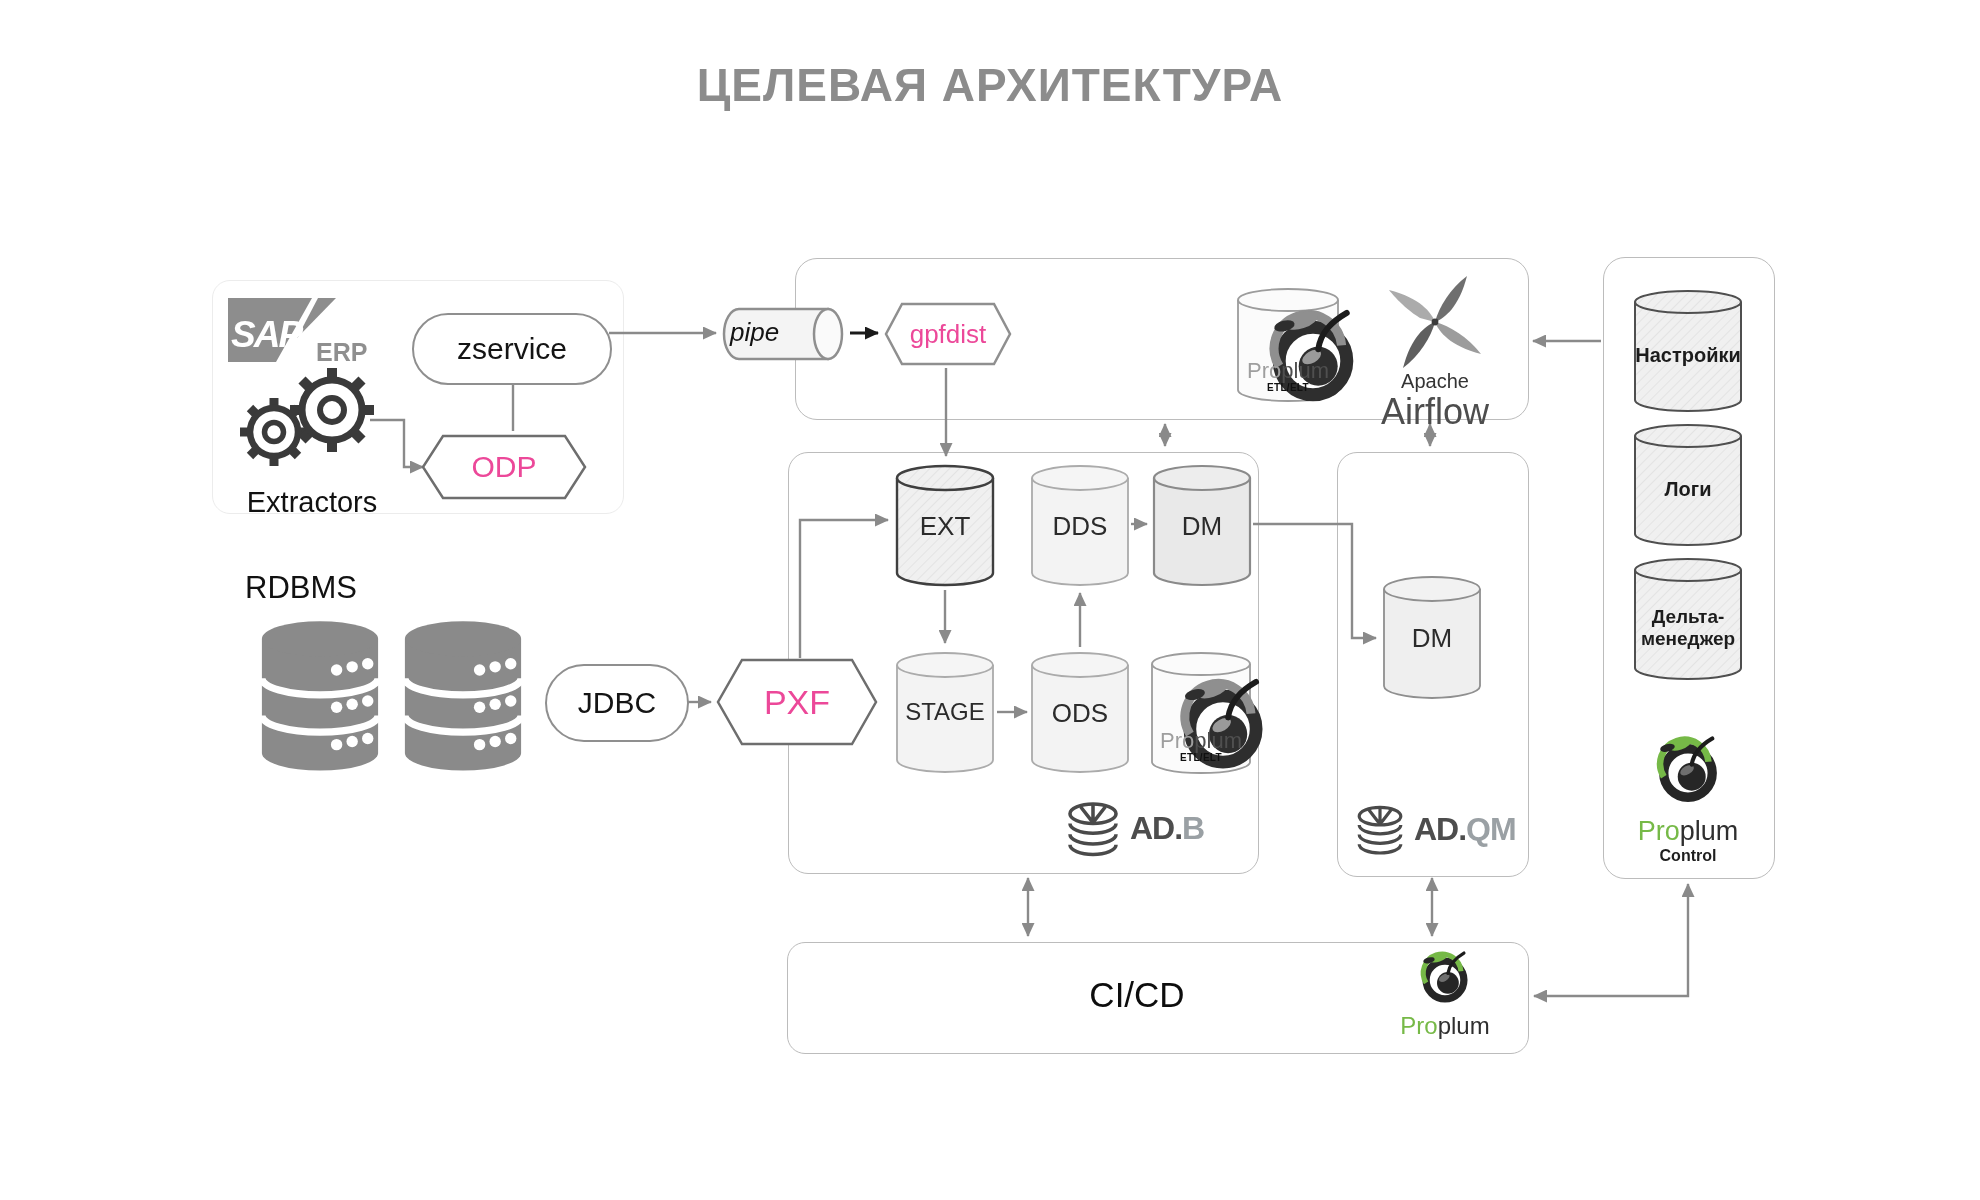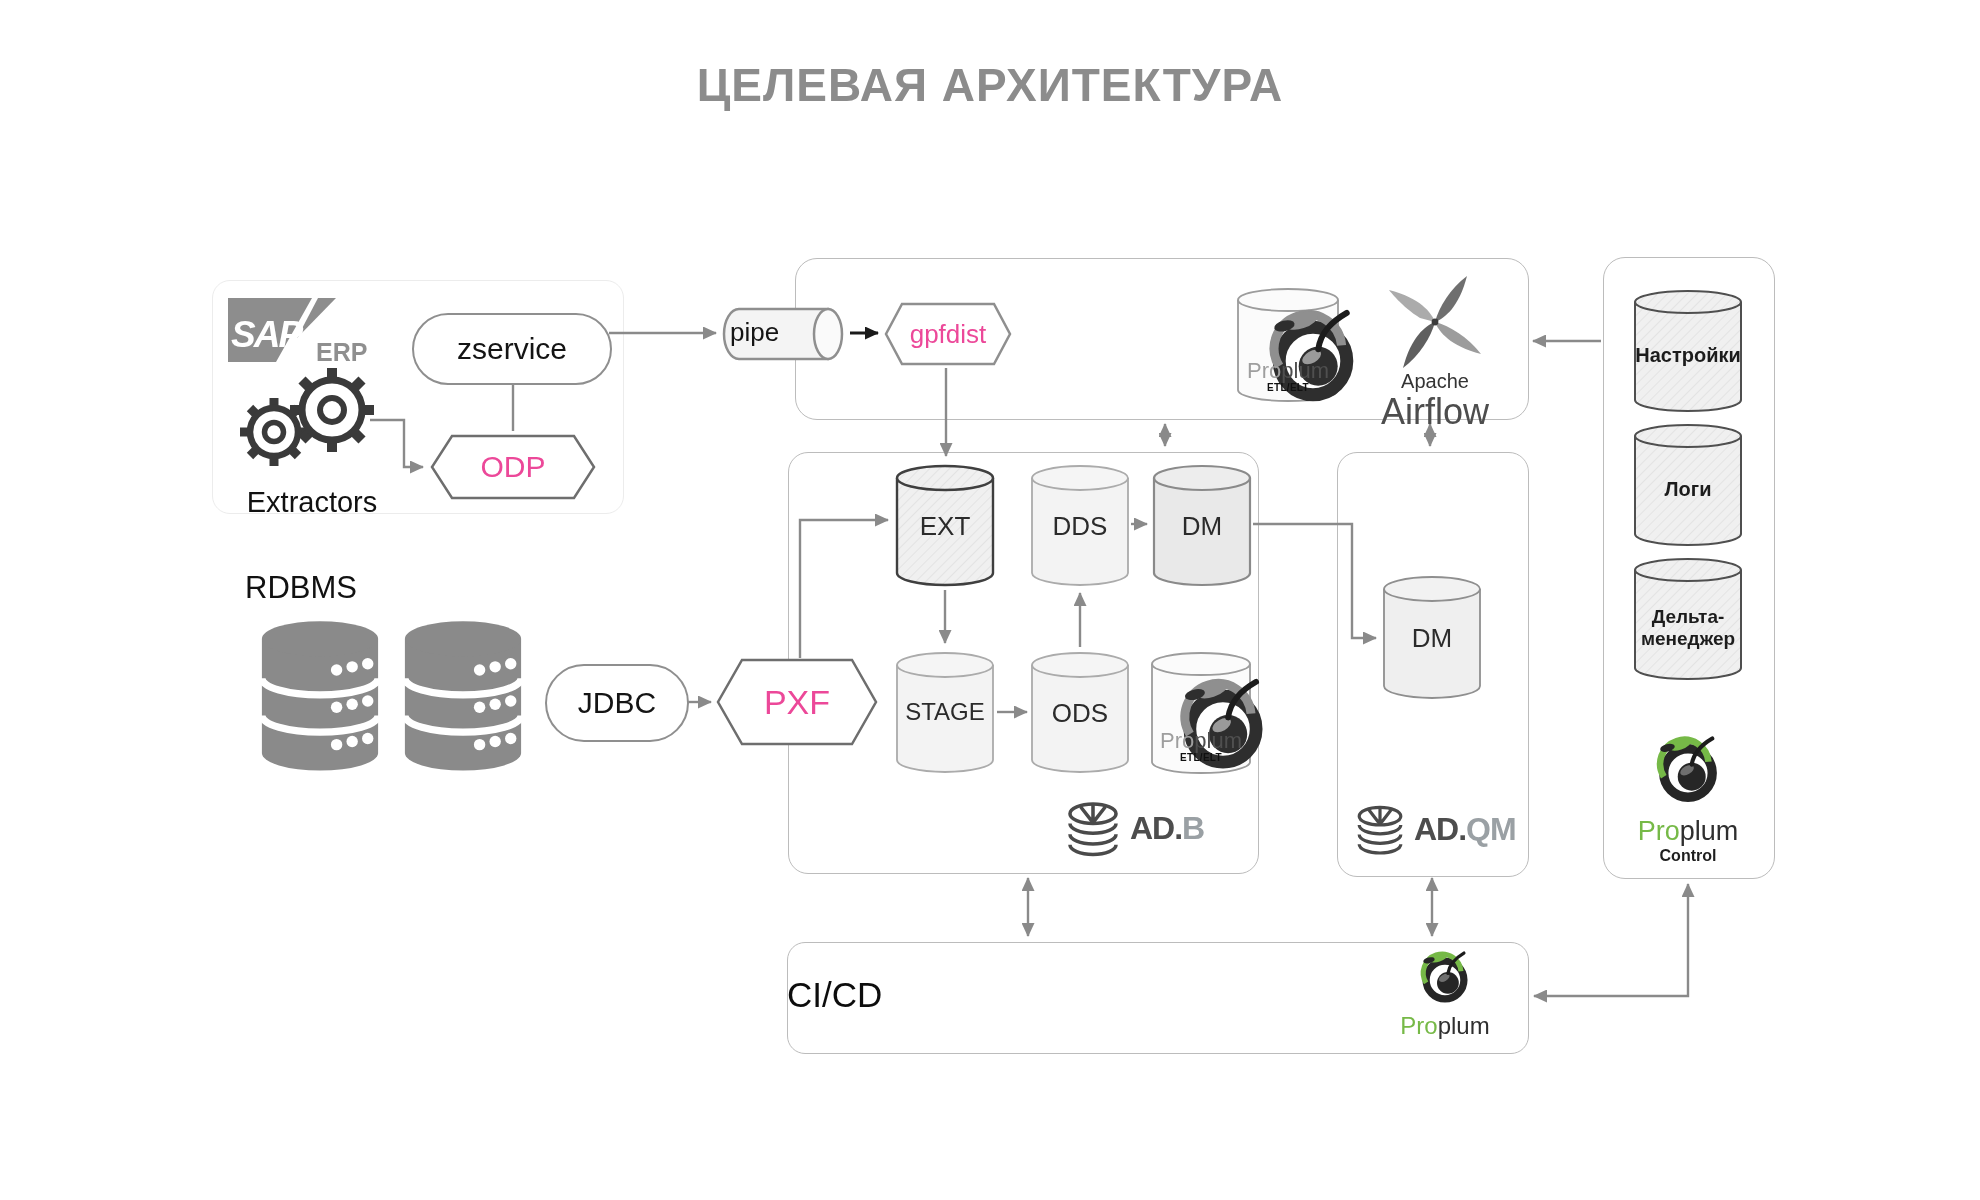--- a/index.html
+++ b/index.html
@@ -125,21 +125,21 @@
           <line x1="-21" y1="21" x2="-30" y2="30"></line>
             <line x1="21" y1="-21" x2="30" y2="-30"></line>
         </g>
         <circle r="30" fill="#fff" stroke-width="7"></circle>
         <circle r="12" fill="#fff" stroke-width="6"></circle>
       </g>
     </svg>
   </div>
   <div class="node plain-label" style="left:212px;top:486px;width:200px;text-align:center;font-size:29px;">Extractors</div>
 
-  <div class="node hex" style="left:430px;top:434px;width:166px;height:66px;">
+  <div class="node hex" style="left:421px;top:434px;width:166px;height:66px;">
     <svg viewBox="0 0 166 66">
         <polygon points="22,2 144,2 164,33 144,64 22,64 2,33" fill="#fff" stroke="#6e6e6e" stroke-width="2.5"></polygon>
       </svg>
     <span class="lbl" style="font-size:30px;">ODP</span>
   </div>
 
   <div class="node plain-label" style="left:245px;top:570px;font-size:31px;">RDBMS</div>
   <div class="node" style="left:255px;top:616px;width:130px;height:166px;">
     <svg width="130" height="166" viewBox="0 0 120 160">
       <path d="M4 22 V132 a56 17 0 0 0 112 0 V22" fill="#8a8a8a"></path>
@@ -187,21 +187,21 @@
         <polygon points="26,2 136,2 160,44 136,86 26,86 2,44" fill="#fff" stroke="#6e6e6e" stroke-width="2.5"></polygon>
       </svg>
     <span class="lbl" style="font-size:34px;">PXF</span>
   </div>
 
   <div class="node" style="left:722px;top:307px;width:126px;height:54px;">
     <svg width="126" height="54" viewBox="0 0 126 54">
       <path d="M17 2 H106 V52 H17 A15 25 0 0 1 17 2 Z" fill="#f4f4f4" stroke="#8f8f8f" stroke-width="2.5"></path>
       <ellipse cx="106" cy="27" rx="14" ry="25" fill="#fafafa" stroke="#8f8f8f" stroke-width="2.5"></ellipse>
     </svg>
-    <div class="abs" style="left:8px;top:10px;font-size:26px;color:#141414;">pipe</div>
+    <div class="abs" style="left:8px;top:10px;font-size:26px;color:#141414;font-style:italic;">pipe</div>
   </div>
 
   <div class="node hex" style="left:884px;top:302px;width:128px;height:64px;">
     <svg viewBox="0 0 128 64">
         <polygon points="18,2 110,2 126,32 110,62 18,62 2,32" fill="#fff" stroke="#8f8f8f" stroke-width="2.5"></polygon>
       </svg>
     <span class="lbl" style="font-size:26px;">gpfdist</span>
   </div>
 
   <div class="node cyl" style="left:1236px;top:286px;width:104px;height:118px;">
@@ -362,21 +362,21 @@
       <path d="M4 -9 C 6 -22 14 -30 26 -37" fill="none" stroke="#1c1c1c" stroke-width="4.5" stroke-linecap="round"></path>
       <ellipse cx="-9" cy="-31" rx="13" ry="6" fill="#76b947" transform="rotate(-18 -9 -31)"></ellipse>
       <ellipse cx="-22" cy="-27" rx="8" ry="4" fill="#262626" transform="rotate(-14 -22 -27)"></ellipse>
     </svg>
     <div class="proplum-word green" style="font-size:27px;margin-top:2px;">
       <span class="pro">Pro</span><span class="plum">plum</span>
     </div>
     <div style="text-align:center;font-size:16px;font-weight:700;color:#1f1f1f;">Control</div>
   </div>
 
-  <div class="node" style="left:787px;top:975px;width:700px;text-align:left;font-size:35px;color:#0d0d0d;">CI/CD</div>
+  <div class="node" style="left:787px;top:975px;width:700px;text-align:center;font-size:35px;color:#0d0d0d;">CI/CD</div>
   <div class="node" style="left:1390px;top:948px;width:110px;height:102px;">
     <svg width="64" height="64" viewBox="-40 -44 80 88" style="display:block;margin:0 auto;">
       <circle r="26" fill="#fff" stroke="#262626" stroke-width="10"></circle>
       <path d="M -26 4 A 26 26 0 1 1 22 -12" fill="none" stroke="#76b947" stroke-width="7"></path>
       <circle cx="4" cy="4" r="15" fill="#262626"></circle>
       <ellipse cx="-1" cy="-3" rx="8" ry="4.5" fill="#6f6f6f" transform="rotate(-30 -1 -3)"></ellipse>
       <path d="M4 -9 C 6 -22 14 -30 26 -37" fill="none" stroke="#1c1c1c" stroke-width="4.5" stroke-linecap="round"></path>
       <ellipse cx="-9" cy="-31" rx="13" ry="6" fill="#76b947" transform="rotate(-18 -9 -31)"></ellipse>
       <ellipse cx="-22" cy="-27" rx="8" ry="4" fill="#262626" transform="rotate(-14 -22 -27)"></ellipse>
     </svg>

